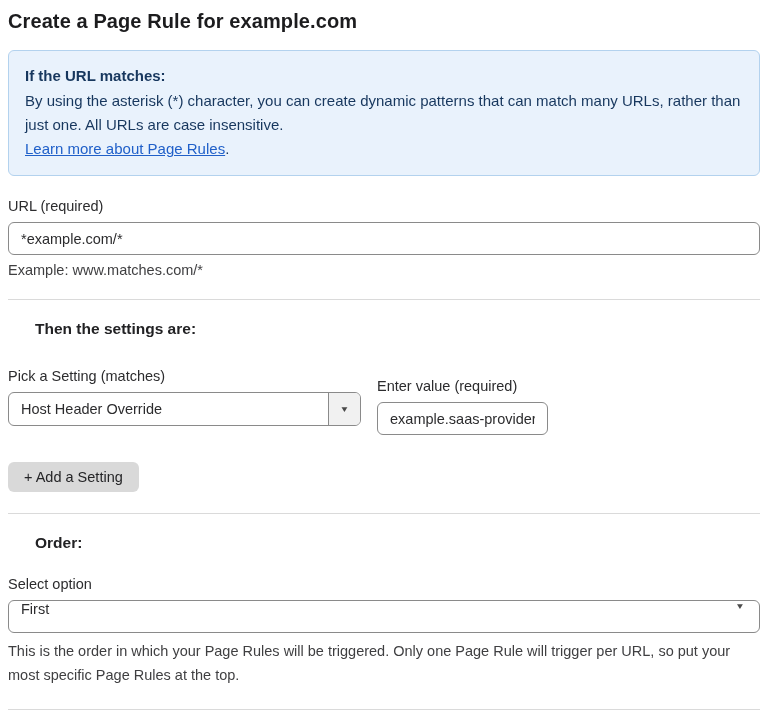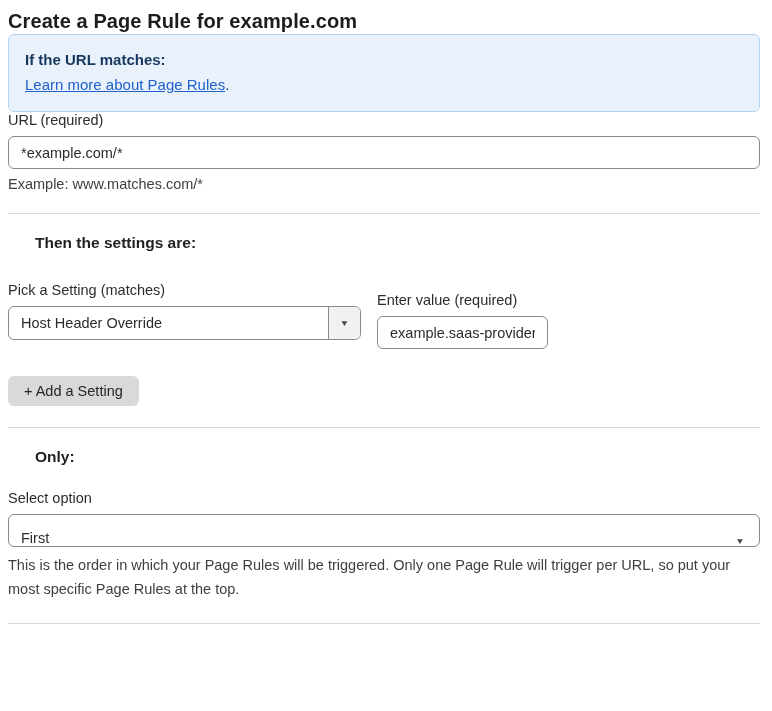--- a/index.html
+++ b/index.html
@@ -9,32 +9,33 @@
     height: 711px;
     font-family: "Liberation Sans", "DejaVu Sans", sans-serif;
     color: #1f2023;
     padding: 8px 12px 8px 8px;
     overflow: hidden;
   }
   .page-title {
     font-size: 20px;
     font-weight: 700;
     color: #1c1c1e;
-    margin: 2px 0 1px 0;
+    margin: 2px 0 17px 0;
     letter-spacing: 0.1px;
   }
   
   .info-box {
     background: #e9f2fc;
     border: 1px solid #b3d2ee;
     border-radius: 6px;
     padding: 13px 16px 14px 16px;
     color: #17375e;
     font-size: 15px;
     line-height: 24px;
+    margin-bottom: 22px;
   }
   .info-box .info-heading {
     font-weight: 700;
     margin-bottom: 1px;
   }
   .info-link {
     color: #2060c9;
     text-decoration: underline;
     cursor: pointer;
   }
@@ -136,21 +137,21 @@
     color: #252527;
   }
   .add-setting-btn {
     margin-top: 27px;
     height: 30px;
   }
   
   .order-label { margin-top: 24px; }
   .order-select {
     display: flex;
-    align-items: flex-end;
+    align-items: flex-start;
     width: 100%;
     height: 33px;
     border: 1px solid #8a8a8a;
     border-radius: 6px;
     background: #ffffff;
     padding: 0 14px 0 12px;
     font-size: 14.5px;
     color: #2c2c2e;
     cursor: pointer;
     justify-content: space-between;
@@ -166,20 +167,21 @@
 </style>
 </head>
 <body>
 
 
 
 <h1 class="page-title">Create a Page Rule for example.com</h1>
 
 <div class="info-box">
   <div class="info-heading">If the URL matches:</div>
+  <div class="info-body">By using the asterisk (*) character, you can create dynamic patterns that can match many URLs, rather than just one. All URLs are case insensitive.</div>
   <div><a class="info-link">Learn more about Page Rules</a><span class="info-link-suffix">.</span></div>
 </div>
 
 <div class="field-label">URL (required)</div>
 <input class="text-input" type="text" value="*example.com/*" style="">
 <div class="helper-text">Example: www.matches.com/*</div>
 
 <hr class="divider">
 
 <div class="section-heading">Then the settings are:</div>
@@ -197,21 +199,21 @@
   <div class="value-col">
     <div class="field-label">Enter value (required)</div>
     <input class="text-input value-input" type="text" value="example.saas-provider.com" style="">
   </div>
 </div>
 
 <button class="btn btn-gray add-setting-btn">+ Add a Setting</button>
 
 <hr class="divider">
 
-<div class="section-heading">Only:</div>
+<div class="section-heading">Order:</div>
 
 <div class="field-label order-label">Select option</div>
 <div class="order-select">
   <span>First</span>
   <span class="arrow-glyph">▼</span>
 </div>
 <div class="order-helper">This is the order in which your Page Rules will be triggered. Only one Page Rule will trigger per URL, so put your most specific Page Rules at the top.</div>
 
 <hr class="divider footer-divider">
 

